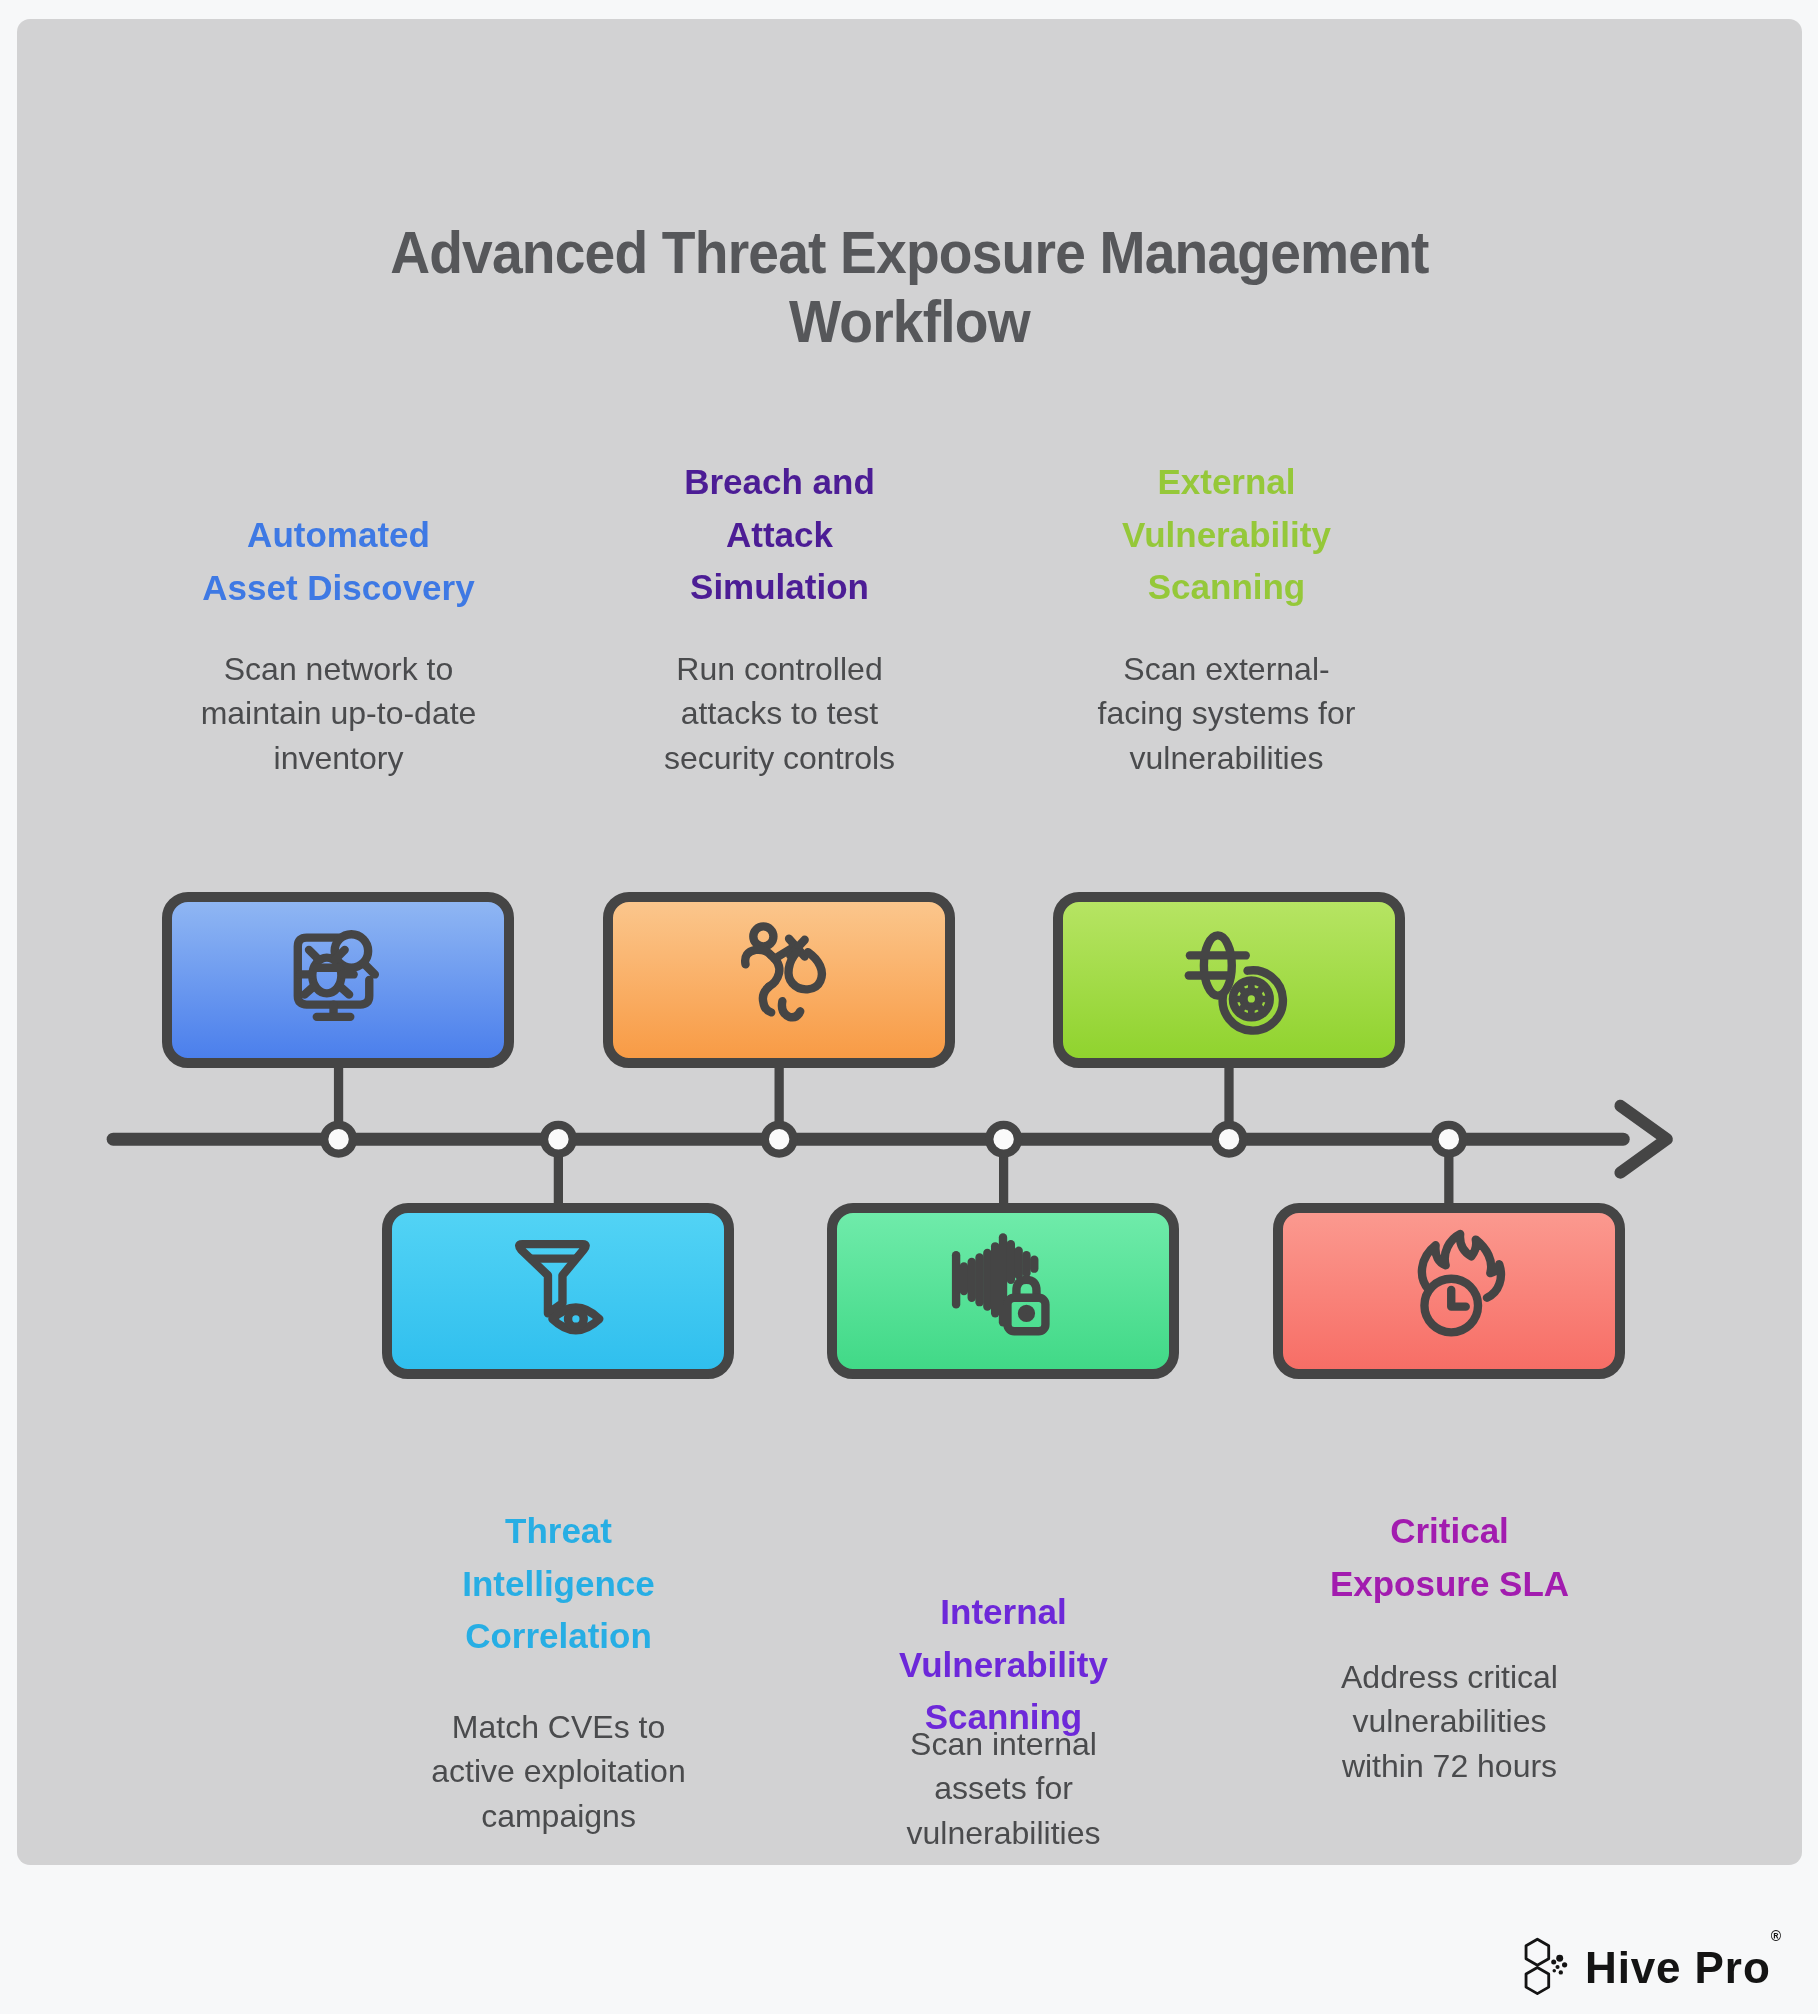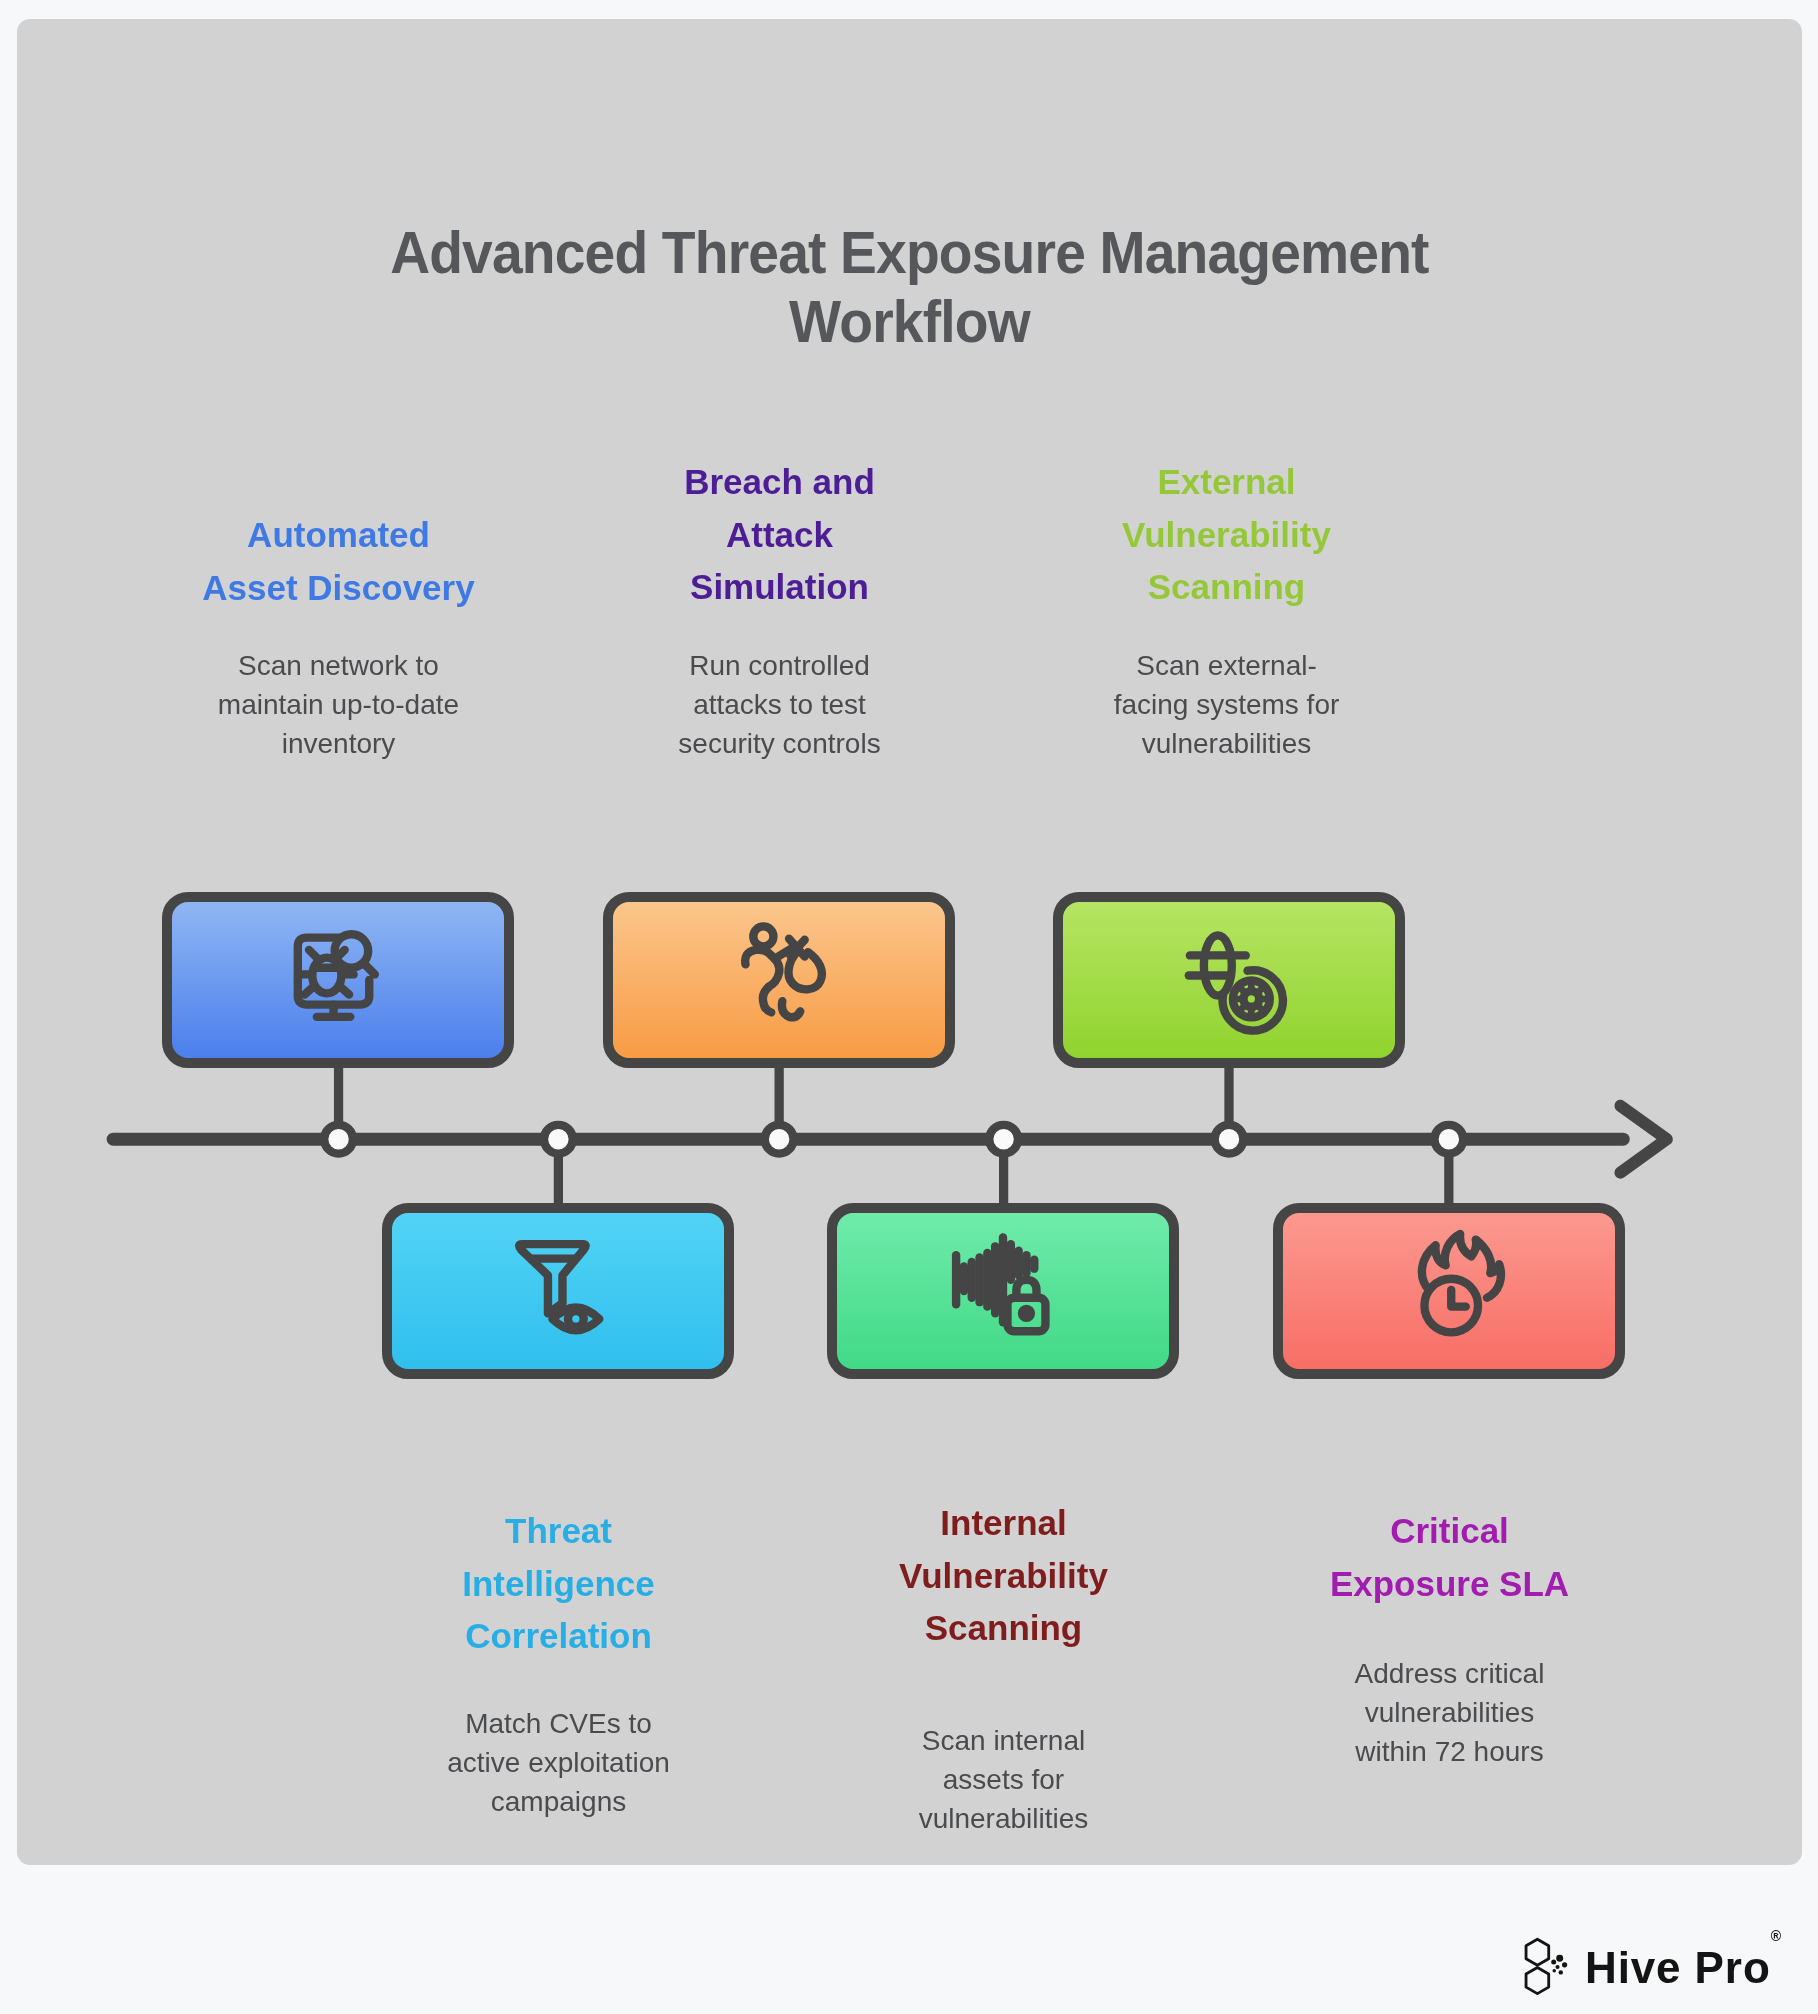--- a/index.html
+++ b/index.html
@@ -18,21 +18,21 @@
     font-size:60px;font-weight:bold;line-height:1.15;letter-spacing:-0.9px;
     white-space:pre-line;z-index:3;
   }
   .title .squeeze{display:inline-block;transform:scaleX(0.92);transform-origin:50% 50%;}
   .heading{
     position:absolute;width:427px;text-align:center;
     font-size:35px;font-weight:bold;line-height:1.5;white-space:pre-line;z-index:3;
   }
   .desc{
     position:absolute;width:427px;text-align:center;
-    font-size:28px;line-height:1.39;color:#4a4b4d;white-space:pre-line;z-index:3;
+    font-size:32px;line-height:1.39;color:#4a4b4d;white-space:pre-line;z-index:3;
   }
   .connector-layer{position:absolute;left:0;top:0;z-index:1;}
   .step-box{
     position:absolute;width:352px;height:176px;box-sizing:border-box;
     border:10.2px solid #454545;border-radius:26px;z-index:2;
     display:flex;align-items:center;justify-content:center;
   }
   .step-box svg{display:block;}
   .icon-stroke{fill:none;stroke:#454545;stroke-width:7.5;stroke-linecap:round;stroke-linejoin:round;}
   .logo{
@@ -187,21 +187,21 @@
 facing systems for
 vulnerabilities</div>
 
 <div class="heading" style="left: 345px; top: 1505px; color: rgb(39, 174, 228);">Threat
 Intelligence
 Correlation</div>
 <div class="desc" style="left:345px;top:1705px">Match CVEs to
 active exploitation
 campaigns</div>
 
-<div class="heading" style="left: 790px; top: 1497px; color: #7f1d1d;">Internal
+<div class="heading" style="left: 790px; top: 1586px; color: #6d28d9;">Internal
 Vulnerability
 Scanning</div>
 <div class="desc" style="left:790px;top:1722px">Scan internal
 assets for
 vulnerabilities</div>
 
 <div class="heading" style="left: 1236px; top: 1505px; color: #a21caf;">Critical
 Exposure SLA</div>
 <div class="desc" style="left:1236px;top:1655px">Address critical
 vulnerabilities

